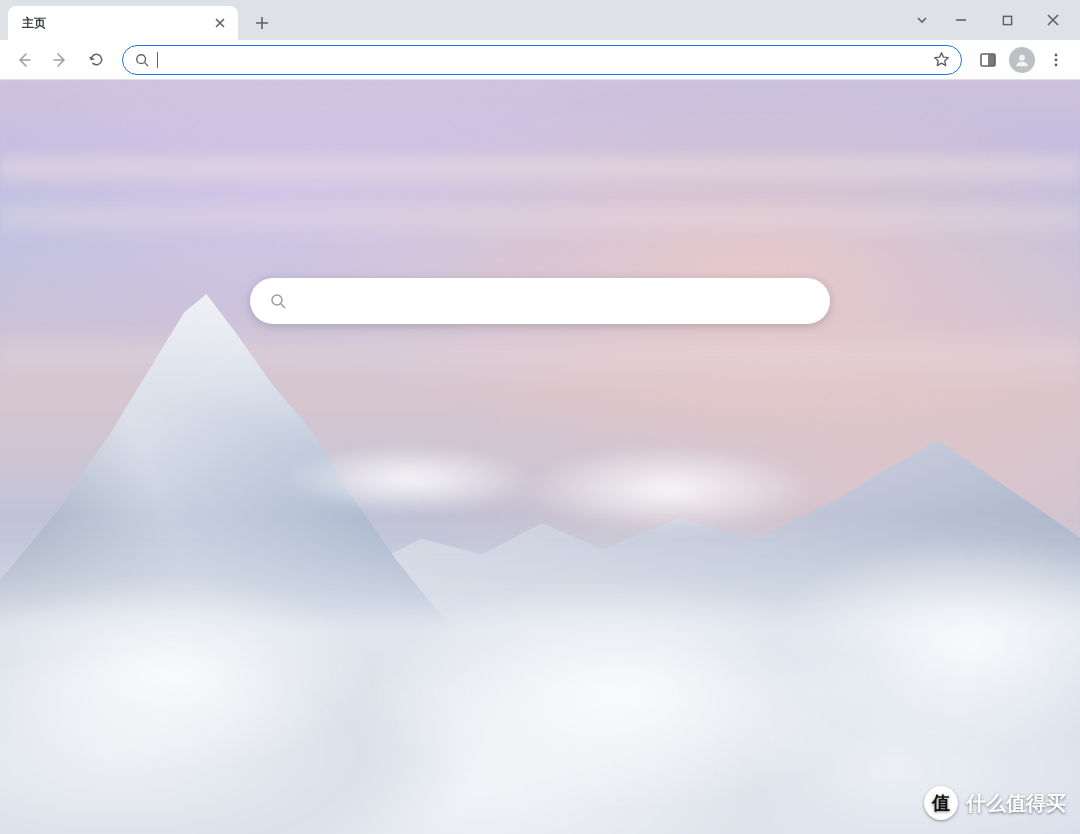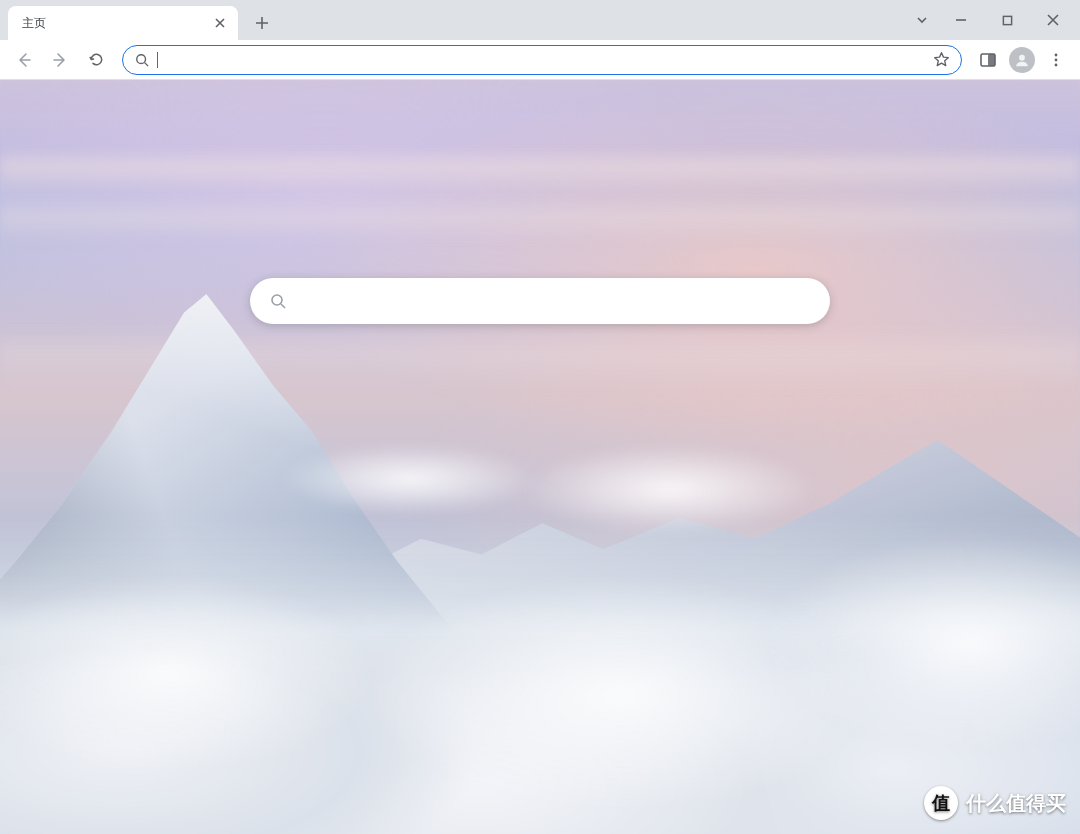--- a/index.html
+++ b/index.html
@@ -21,21 +21,21 @@
     background: #ffffff;
     border-radius: 8px 8px 0 0;
     display: flex;
     align-items: center;
     padding: 0 10px 0 14px;
     font-size: 12px;
     color: #3c4043;
     gap: 8px;
     position: relative;
   }
-  .tab .title { flex: 1; overflow: hidden; white-space: nowrap; text-overflow: ellipsis; }
+  .tab .title { flex: 1; overflow: hidden; white-space: nowrap; text-overflow: ellipsis; font-weight: bold; }
   .tab .close-x { width: 16px; height: 16px; display:flex; align-items:center; justify-content:center; border-radius:50%; }
   .new-tab {
     width: 28px; height: 28px; margin-left: 10px; margin-bottom: 3px;
     display:flex; align-items:center; justify-content:center;
     border-radius: 50%;
   }
   .win-controls {
     position:absolute; right:4px; top:0; height:40px;
     display:flex; align-items:center; gap:0;
   }

